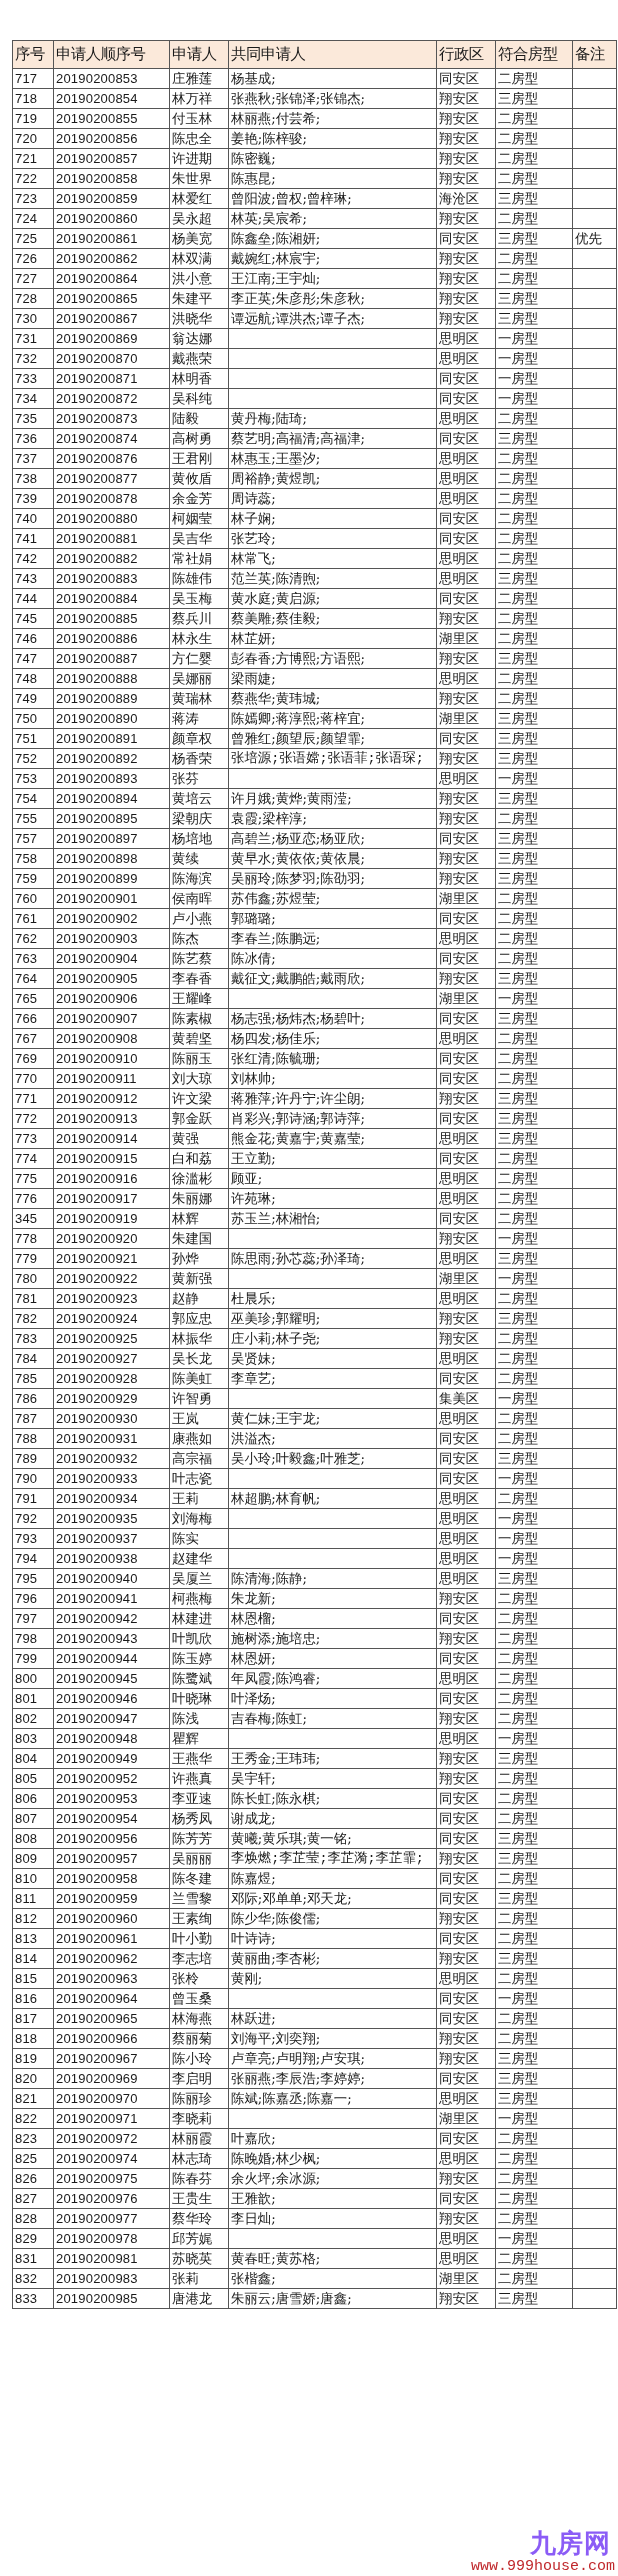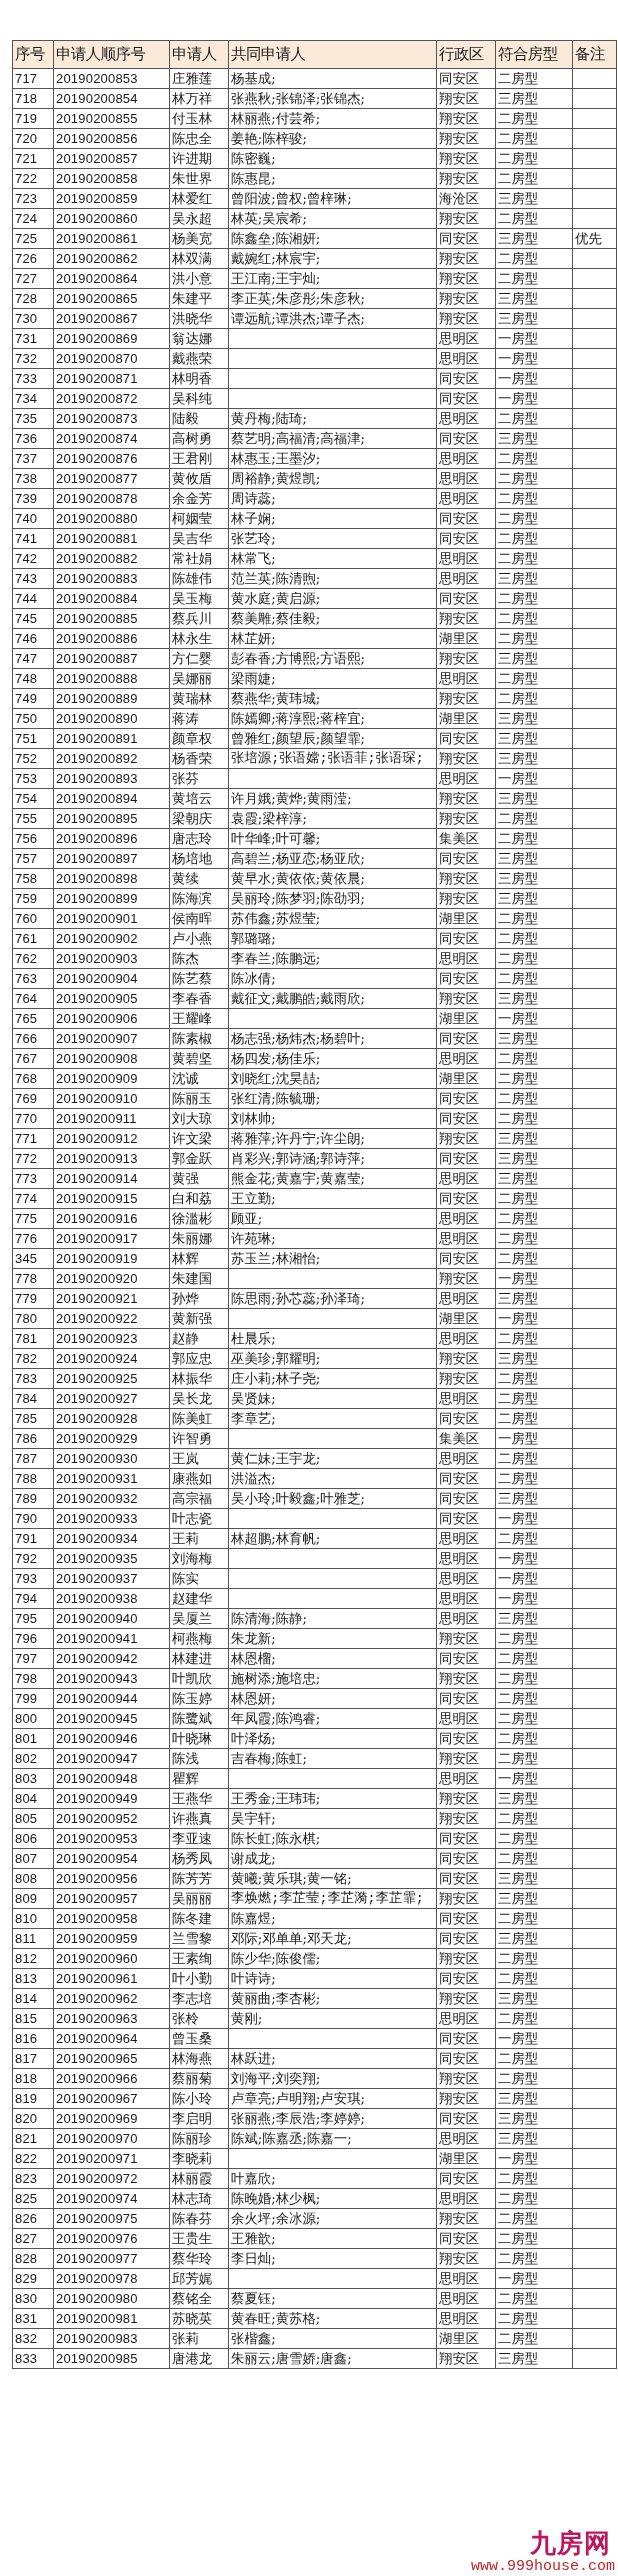--- a/index.html
+++ b/index.html
@@ -11,21 +11,21 @@
   col.c-co { width: 208px; } col.c-dist { width: 59px; } col.c-type { width: 77px; } col.c-note { width: 44px; }
   th, td { border: 1.5px solid #555; padding: 0 2px; white-space: nowrap; overflow: hidden;
            text-align: left; vertical-align: middle; }
   th { height: 27px; background: #fbe9da; font-family: "DejaVu Sans", "Liberation Sans", sans-serif;
        font-weight: normal; font-size: 15.4px; letter-spacing: -0.5px; }
   td { height: 19px; font-size: 13.4px; line-height: 16px; }
   td.num { font-family: "Liberation Sans", "DejaVu Sans", sans-serif; font-size: 13px; letter-spacing: 0.2px; }
   td.wrap { white-space: normal; line-height: 18px; font-family: Liberation Mono, monospace; }
   .watermark { position: absolute; left: 518px; top: 2528px; width: 99px; height: 46px; }
   .wm-logo { position: absolute; right: 6px; top: 0; font-family: "DejaVu Sans", sans-serif; font-weight: bold;
-             font-size: 26px; color: #be185d; letter-spacing: 1px; line-height: 30px; }
+             font-size: 26px; color: #8b5cf6; letter-spacing: 1px; line-height: 30px; }
   .wm-url { position: absolute; right: 2px; top: 30px; font-family: Liberation Mono, monospace;
             font-size: 15px; color: #c0282c; }
 </style>
 </head>
 <body>
 
 <div class="sheet">
   <table>
     <colgroup>
       <col class="c-seq">
@@ -384,29 +384,20 @@
         <tr>
           <td class="num">755</td>
           <td class="num">20190200895</td>
           <td>梁朝庆</td>
           <td>袁霞;梁梓淳;</td>
           <td>翔安区</td>
           <td>二房型</td>
           <td></td>
         </tr>
         <tr>
-          <td class="num">756</td>
-          <td class="num">20190200896</td>
-          <td>唐志玲</td>
-          <td>叶华峰;叶可馨;</td>
-          <td>集美区</td>
-          <td>二房型</td>
-          <td></td>
-        </tr>
-        <tr>
           <td class="num">757</td>
           <td class="num">20190200897</td>
           <td>杨培地</td>
           <td>高碧兰;杨亚恋;杨亚欣;</td>
           <td>同安区</td>
           <td>三房型</td>
           <td></td>
         </tr>
         <tr>
           <td class="num">758</td>
@@ -492,29 +483,20 @@
         <tr>
           <td class="num">767</td>
           <td class="num">20190200908</td>
           <td>黄碧坚</td>
           <td>杨四发;杨佳乐;</td>
           <td>思明区</td>
           <td>二房型</td>
           <td></td>
         </tr>
         <tr>
-          <td class="num">768</td>
-          <td class="num">20190200909</td>
-          <td>沈诚</td>
-          <td>刘晓红;沈昊喆;</td>
-          <td>湖里区</td>
-          <td>二房型</td>
-          <td></td>
-        </tr>
-        <tr>
           <td class="num">769</td>
           <td class="num">20190200910</td>
           <td>陈丽玉</td>
           <td>张红清;陈毓珊;</td>
           <td>同安区</td>
           <td>二房型</td>
           <td></td>
         </tr>
         <tr>
           <td class="num">770</td>
@@ -1038,29 +1020,20 @@
           <td>二房型</td>
           <td></td>
         </tr>
         <tr>
           <td class="num">829</td>
           <td class="num">20190200978</td>
           <td>邱芳娓</td>
           <td></td>
           <td>思明区</td>
           <td>一房型</td>
-          <td></td>
-        </tr>
-        <tr>
-          <td class="num">830</td>
-          <td class="num">20190200980</td>
-          <td>蔡铭全</td>
-          <td>蔡夏钰;</td>
-          <td>思明区</td>
-          <td>二房型</td>
           <td></td>
         </tr>
         <tr>
           <td class="num">831</td>
           <td class="num">20190200981</td>
           <td>苏晓英</td>
           <td>黄春旺;黄苏格;</td>
           <td>思明区</td>
           <td>二房型</td>
           <td></td>

